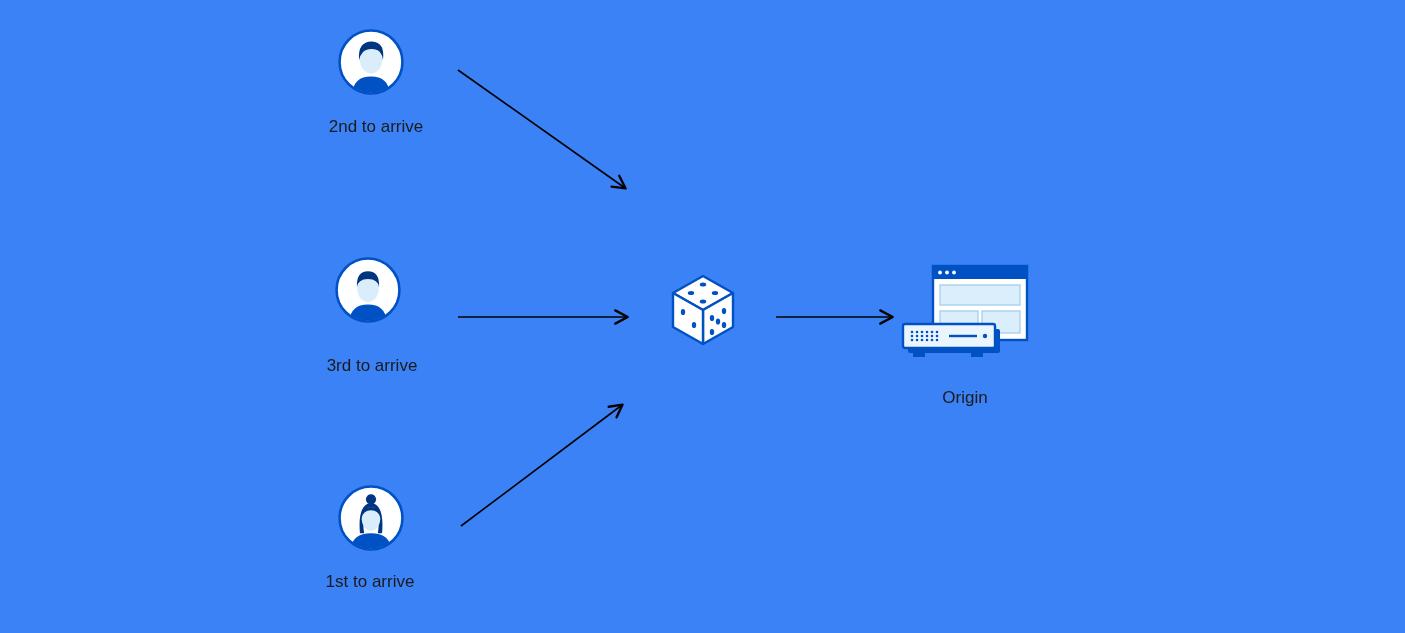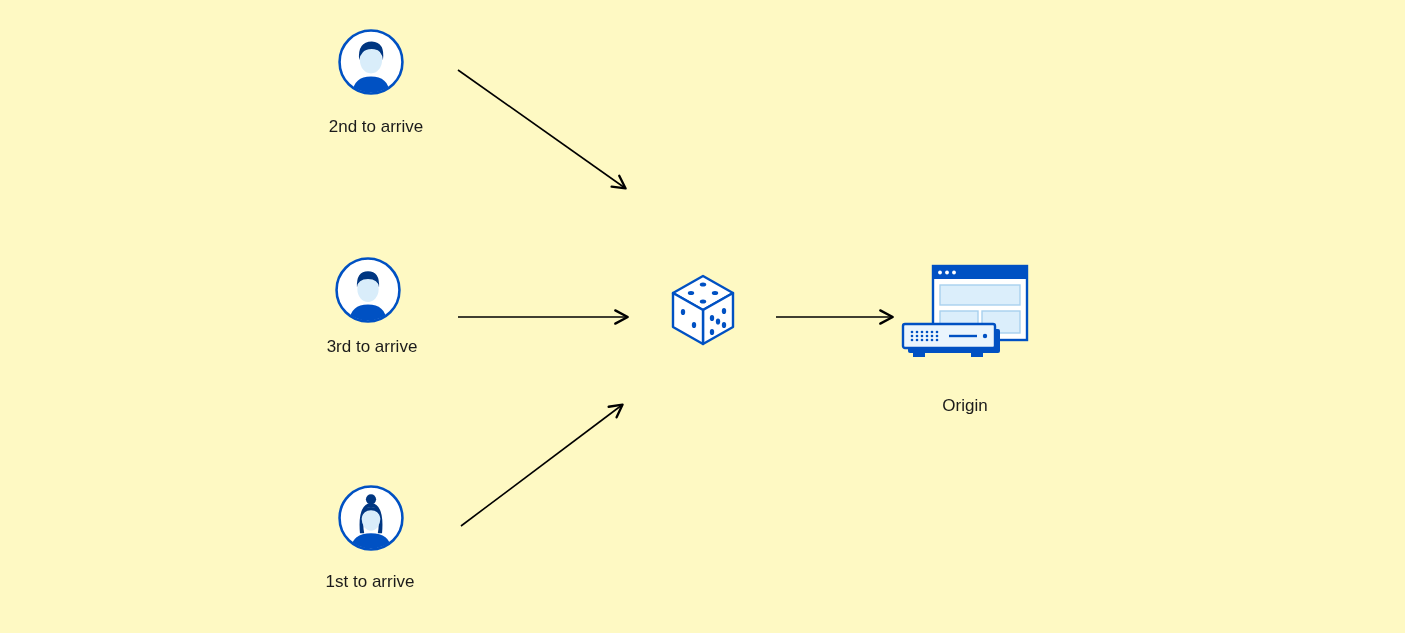--- a/index.html
+++ b/index.html
@@ -3,21 +3,21 @@
 <meta charset="utf-8">
 <style>
   * { margin: 0; padding: 0; box-sizing: border-box; }
   html, body { background: #ffffff; }
   body { font-family: "Liberation Sans", sans-serif; }
 
   .canvas {
     position: relative;
     width: 1405px;
     height: 633px;
-    background: #fef9c3;
+    background: #3b82f6;
     overflow: hidden;
   }
 
   .arrow-layer {
     position: absolute;
     inset: 0;
     width: 1405px;
     height: 633px;
   }
 
@@ -96,21 +96,21 @@
           </clipPath>
         </defs>
       <circle cx="40" cy="40" r="37" fill="#ffffff" stroke="#0051c3" stroke-width="3"></circle>
       <g clip-path="url(#clipB)">
         <path d="M18 80 Q18 57 40 57 Q62 57 62 80 Z" fill="#0051c3"></path>
         <ellipse cx="40" cy="39" rx="12.5" ry="15" fill="#d9edfa"></ellipse>
         <path d="M27 37 Q26 18 40 18 Q54 18 53 37 Q52 27 40 27 Q28 27 27 37 Z" fill="#003681"></path>
       </g>
     </svg>
   </div>
-  <div class="label-abs" style="left:272px; top:337px;">3rd to arrive</div>
+  <div class="label-abs" style="left:272px; top:356px;">3rd to arrive</div>
 
   <div class="node" style="left:337px; top:484px; width:68px;">
     <svg class="avatar" viewBox="0 0 80 80">
       <defs>
           <clipPath id="clipC">
             <circle cx="40" cy="40" r="36"></circle>
           </clipPath>
         </defs>
       <circle cx="40" cy="40" r="37" fill="#ffffff" stroke="#0051c3" stroke-width="3"></circle>
       <g clip-path="url(#clipC)">
@@ -185,15 +185,15 @@
           <circle cx="28" cy="78" r="1.3"></circle>
           <circle cx="33" cy="78" r="1.3"></circle>
           <circle cx="38" cy="78" r="1.3"></circle>
       </g>
       <line x1="50" y1="74" x2="78" y2="74" stroke="#0051c3" stroke-width="2.4"></line>
       <circle cx="86" cy="74" r="2.2" fill="#0051c3"></circle>
       <rect x="14" y="91" width="12" height="4" fill="#0051c3"></rect>
       <rect x="72" y="91" width="12" height="4" fill="#0051c3"></rect>
     </svg>
   </div>
-  <div class="label-abs" style="left:865px; top:396px;">Origin</div>
+  <div class="label-abs" style="left:865px; top:388px;">Origin</div>
 
 </div>
 
 </body></html>

